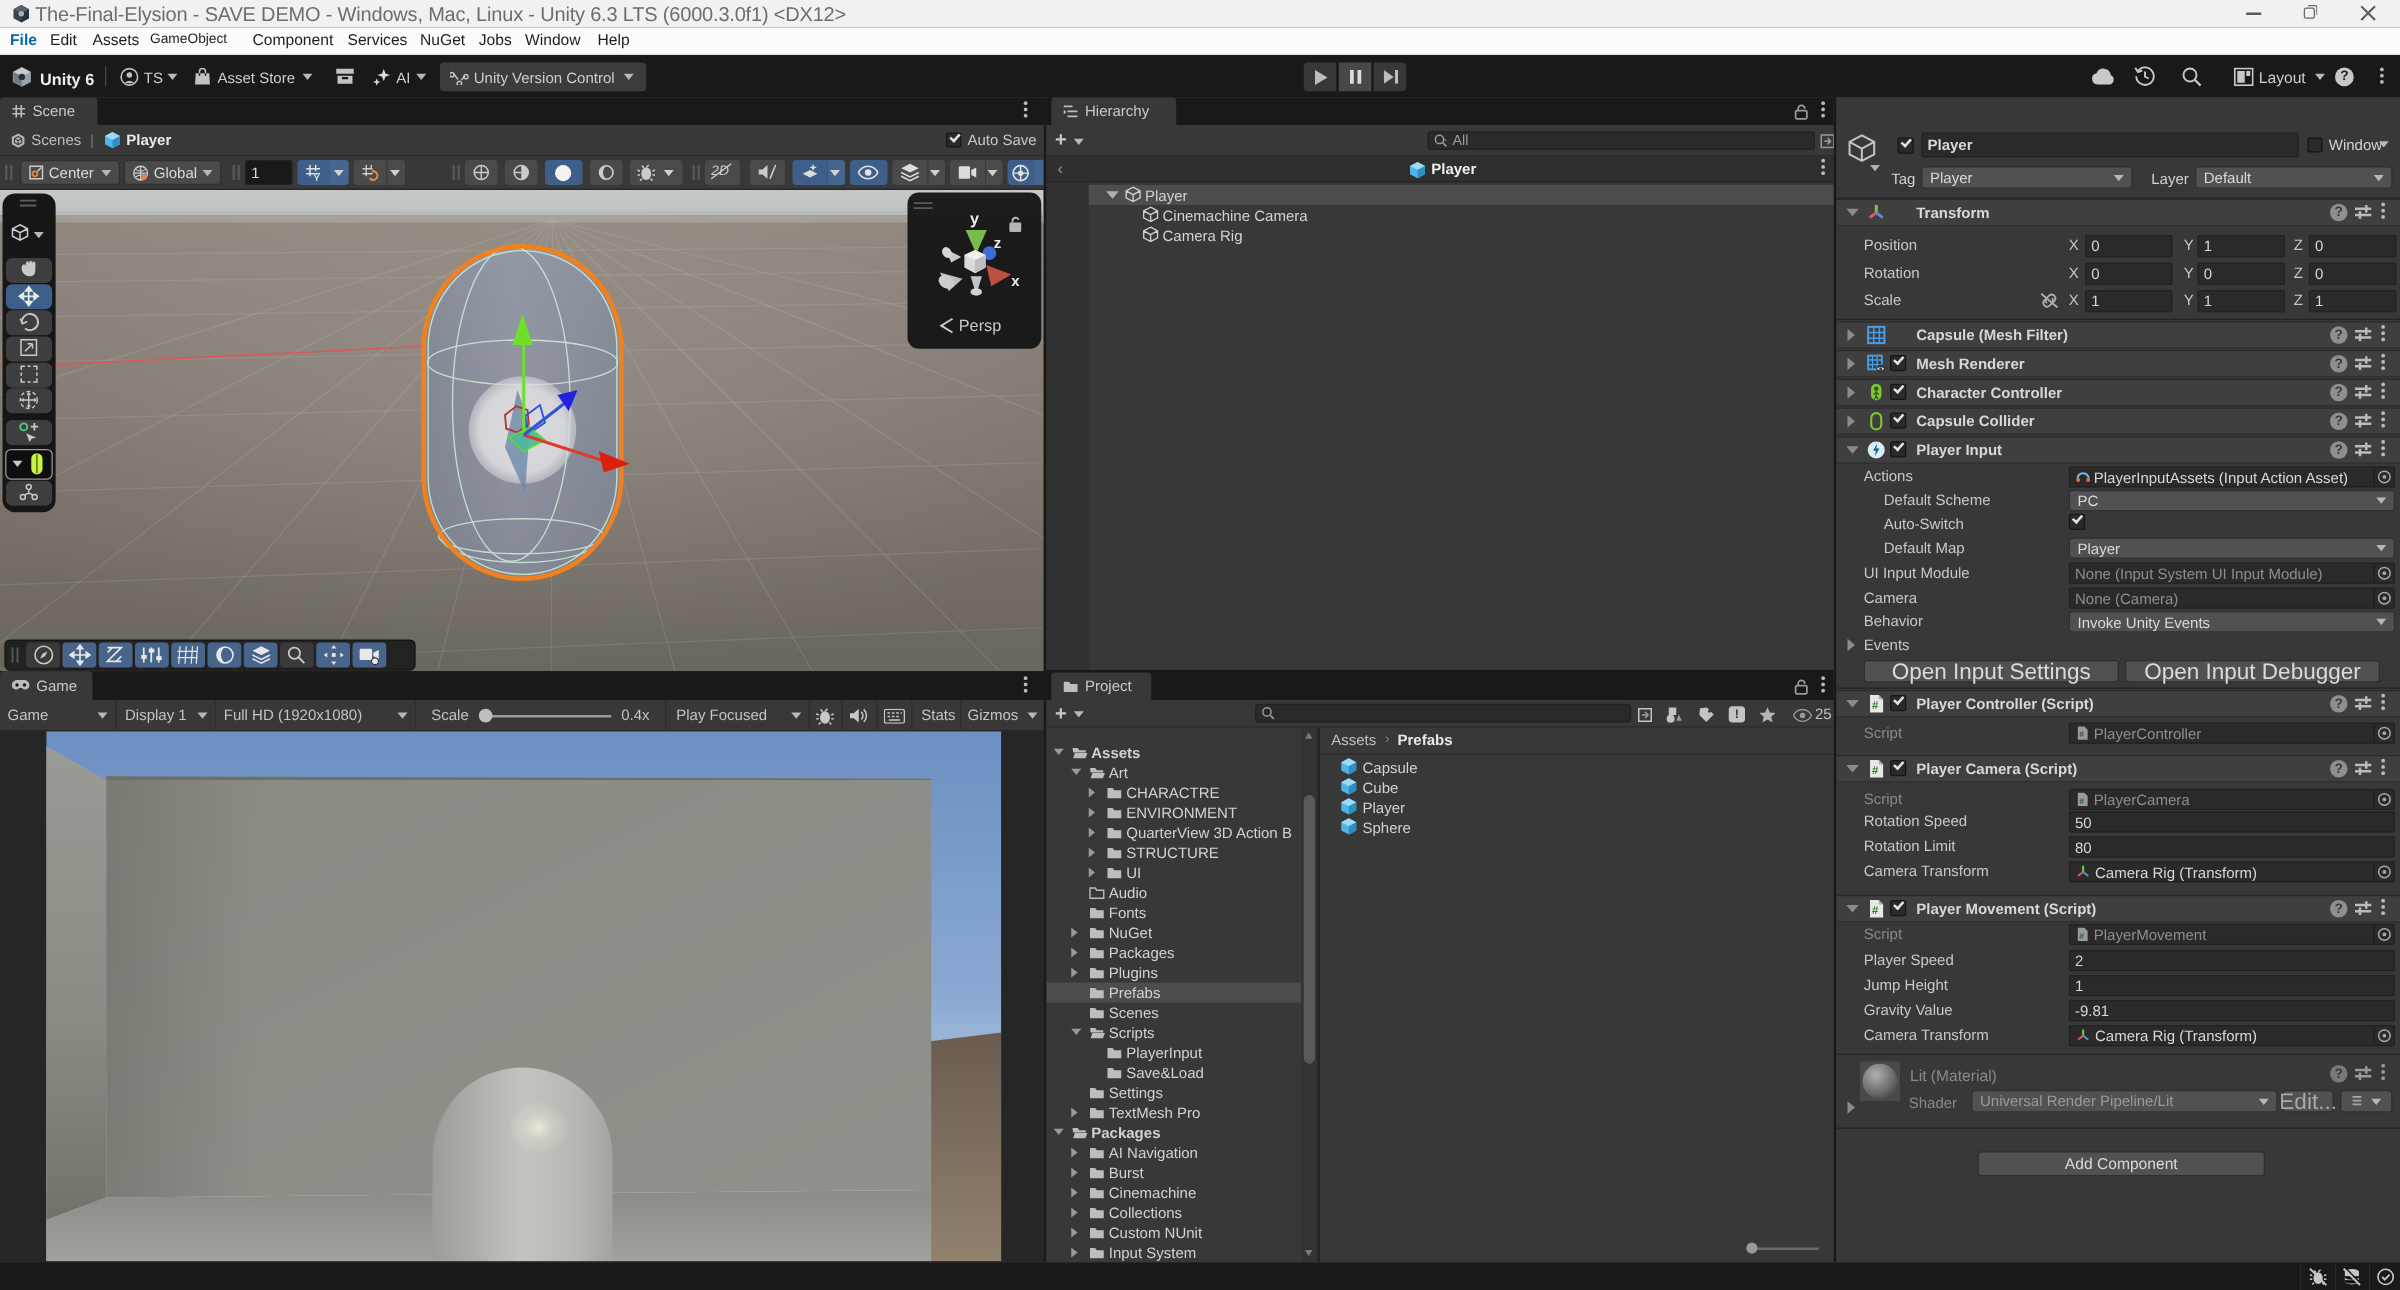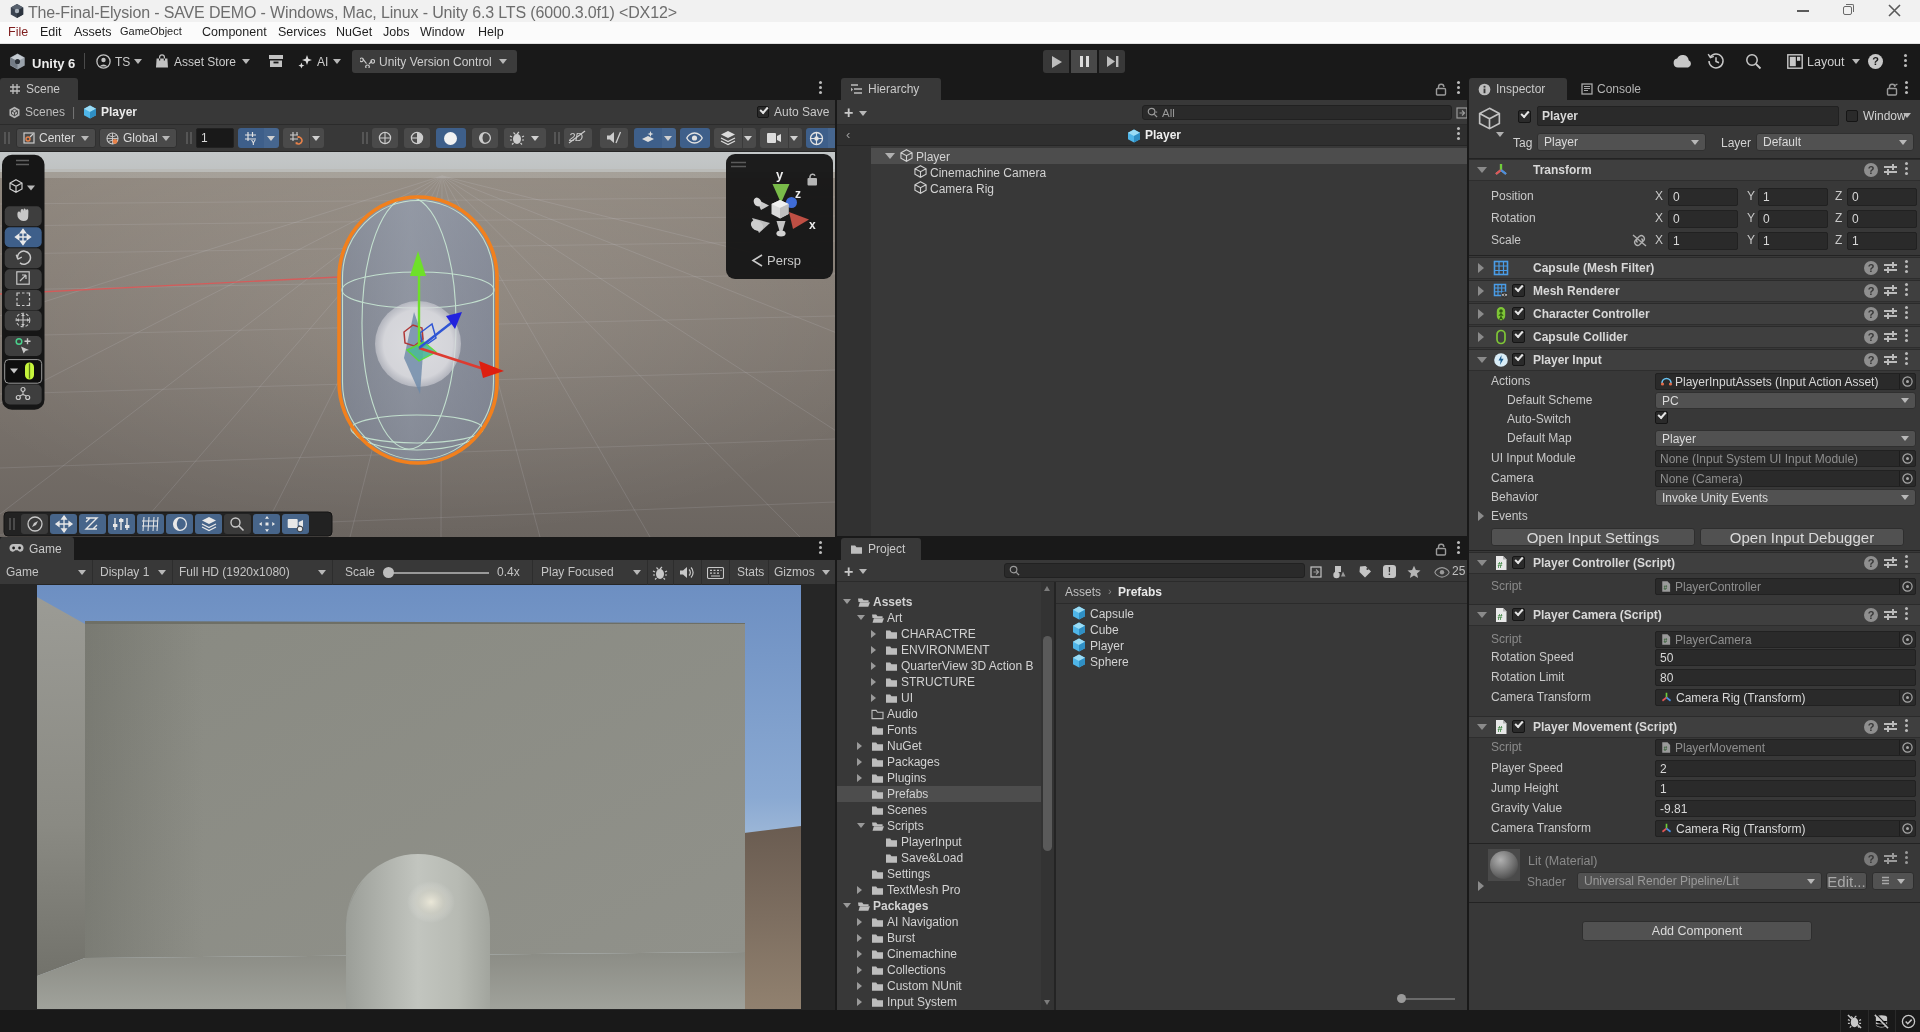--- a/index.html
+++ b/index.html
@@ -13,21 +13,21 @@
   .tab { background:#383838; color:#c9c9c9; font-size:12px; display:flex; align-items:center;
     padding:0 9px; gap:5px; border-radius:3px 3px 0 0; }
   .fld { background:#2a2a2a; border:1px solid #212121; border-radius:2px; color:#d8d8d8;
     font-size:12px; display:flex; align-items:center; padding:0 4px; overflow:hidden; }
   .drop { background:#515151; border:1px solid #303030; border-radius:3px; color:#dadada;
     font-size:12px; display:flex; align-items:center; padding:0 6px; overflow:hidden; }
   .drop .car { margin-left:auto; }
   .car { width:0; height:0; border-left:4px solid transparent; border-right:4px solid transparent;
     border-top:5px solid #b8b8b8; display:inline-block; }
   .btn { background:#515151; border:1px solid #2e2e2e; border-radius:3px; color:#dadada;
-    font-size:15px; display:flex; align-items:center; justify-content:center; }
+    font-size:18px; display:flex; align-items:center; justify-content:center; }
   .chk { background:#2a2a2a; border:1px solid #151515; border-radius:2px; position:absolute; }
   .chk.on:after { content:""; position:absolute; left:2px; top:0px; width:6px; height:3px;
     border-left:2px solid #e4e4e4; border-bottom:2px solid #e4e4e4; transform:rotate(-48deg); }
   .hdr { background:#3f3f3f; border-top:1px solid #2b2b2b; border-bottom:1px solid #2e2e2e;
     display:flex; align-items:center; }
   .dots3 { display:inline-block; width:3px; height:3px; background:#bbb; border-radius:50%;
     box-shadow:0 5px 0 #bbb, 0 -5px 0 #bbb; }
   .qmark { width:14px; height:14px; border-radius:50%; background:#8f8f8f; color:#383838;
     font-size:11px; font-weight:bold; text-align:center; line-height:14px; display:inline-block; }
   .qmark:after { content:"?"; }
@@ -51,21 +51,21 @@
     <div class="abs" style="left:28px;top:4px;font-size:16px;color:#6d6d6d;letter-spacing:-0.15px;">The-Final-Elysion - SAVE DEMO - Windows, Mac, Linux - Unity 6.3 LTS (6000.3.0f1) &lt;DX12&gt;</div>
     <div class="abs" style="left:1797px;top:10px;width:12px;height:1.5px;background:#5a5a5a;"></div>
     <div class="abs" style="left:1843px;top:6px;width:9px;height:9px;border:1.3px solid #6a6a6a;border-radius:2px;"></div>
     <div class="abs" style="left:1846px;top:3.5px;width:8px;height:8px;border-top:1.3px solid #6a6a6a;border-right:1.3px solid #6a6a6a;border-radius:0 2px 0 0;"></div>
     <svg class="abs" style="left:1888px;top:4px;" width="13" height="13" viewBox="0 0 13 13">
       <path d="M1 1 L12 12 M12 1 L1 12" stroke="#5a5a5a" stroke-width="1.6"></path>
     </svg>
   </div>
 
   <div class="abs" style="left:0;top:22px;width:1920px;height:22px;background:#fbfbfb;border-bottom:1px solid #e1e1e1;">
-    <div class="abs" style="top:3px;left:8px;  font-size:12.5px;color:#7f1d1d;">File</div>
+    <div class="abs" style="top:3px;left:8px;  font-size:12.5px;color:#0369a1;font-weight:bold;">File</div>
     <div class="abs" style="top:3px;left:40px; font-size:12.5px;color:#1e1e1e;">Edit</div>
     <div class="abs" style="top:3px;left:74px; font-size:12.5px;color:#1e1e1e;">Assets</div>
     <div class="abs" style="top:3px;left:120px;font-size:11px;color:#1e1e1e;">GameObject</div>
     <div class="abs" style="top:3px;left:202px;font-size:12.5px;color:#1e1e1e;">Component</div>
     <div class="abs" style="top:3px;left:278px;font-size:12.5px;color:#1e1e1e;">Services</div>
     <div class="abs" style="top:3px;left:336px;font-size:12.5px;color:#1e1e1e;">NuGet</div>
     <div class="abs" style="top:3px;left:383px;font-size:12.5px;color:#1e1e1e;">Jobs</div>
     <div class="abs" style="top:3px;left:420px;font-size:12.5px;color:#1e1e1e;">Window</div>
     <div class="abs" style="top:3px;left:478px;font-size:12.5px;color:#1e1e1e;">Help</div>
   </div>
@@ -901,40 +901,20 @@
             <path d="M7 6.9 L13 3.7 L13 10.3 L7 13.5 Z" fill="#2f8fc4"></path>
           </svg>
         <div class="abs txt" style="left:34px;top:51px;">Sphere</div>
       </div>
       <div class="abs" style="left:344px;top:416px;width:55px;height:2px;background:#6a6a6a;"></div>
       <div class="abs" style="left:341px;top:412px;width:9px;height:9px;border-radius:50%;background:#9a9a9a;"></div>
     </div>
   </div>
 
   <div id="insp" class="abs" style="left:1469px;top:78px;width:451px;height:932px;background:#383838;">
-    <div class="abs tabbar" style="left:0;top:0;width:451px;height:22px;">
-  <div class="tab" style="position:absolute;left:0;top:0;width:98px;height:22px;">
-    <svg width="13" height="13" viewBox="0 0 14 14">
-            <circle cx="7" cy="7" r="6.3" fill="#bdbdbd"></circle>
-            <rect x="6" y="6" width="2" height="5" fill="#383838"></rect>
-            <rect x="6" y="3" width="2" height="2" fill="#383838"></rect>
-          </svg>
-    Inspector
-  </div>
-  <svg class="abs" style="left:112px;top:5px;" width="12" height="12" viewBox="0 0 12 12">
-          <rect x="1" y="1" width="10" height="10" fill="none" stroke="#a8a8a8" stroke-width="1.3"></rect>
-          <path d="M3 3.5 h6 M3 5.5 h6 M3 7.5 h4" stroke="#a8a8a8" stroke-width="1"></path>
-        </svg>
-  <div class="abs" style="left:128px;top:4px;font-size:12px;color:#b4b4b4;">Console</div>
-  <svg class="abs" style="left:417px;top:5px;" width="12" height="13" viewBox="0 0 12 13">
-          <rect x="1.5" y="5.5" width="9" height="6.5" rx="1" fill="none" stroke="#9a9a9a" stroke-width="1.4"></rect>
-          <path d="M3.5 5.5 V4 a2.7 2.7 0 0 1 5.4 0 M8.9 2.5 l2.5 -1.5" fill="none" stroke="#9a9a9a" stroke-width="1.4"></path>
-        </svg>
-  <span class="dots3 abs" style="left:436px;top:8px;"></span>
-</div>
     <div class="abs" style="left:0;top:22px;width:451px;height:59px;background:#383838;border-bottom:1px solid #232323;">
   <svg class="abs" style="left:9px;top:7px;" width="23" height="23" viewBox="0 0 14 14">
           <path d="M7 0.8 L13 4 L13 10 L7 13.2 L1 10 L1 4 Z M1 4 L7 7.2 L13 4 M7 7.2 V13.2" fill="none" stroke="#c2c2c2" stroke-width="1"></path>
         </svg>
   <span class="abs" style="left:27px;top:32px;width:0;height:0;border-left:4px solid transparent;border-right:4px solid transparent;border-top:5px solid #b0b0b0;"></span>
   <div class="chk on" style="left:49px;top:10px;width:13px;height:13px;"></div>
   <div class="fld abs" style="left:68px;top:6px;width:302px;height:20px;">
           <span class="b" style="font-size:12px;">Player</span>
         </div>
   <div class="chk" style="left:377px;top:10px;width:12px;height:12px;"></div>

